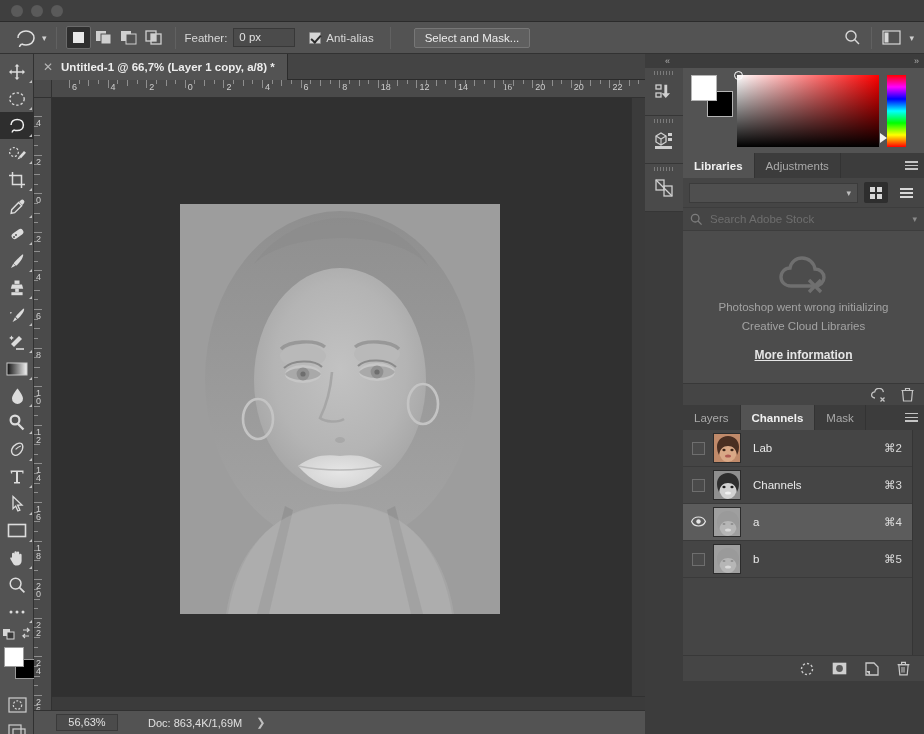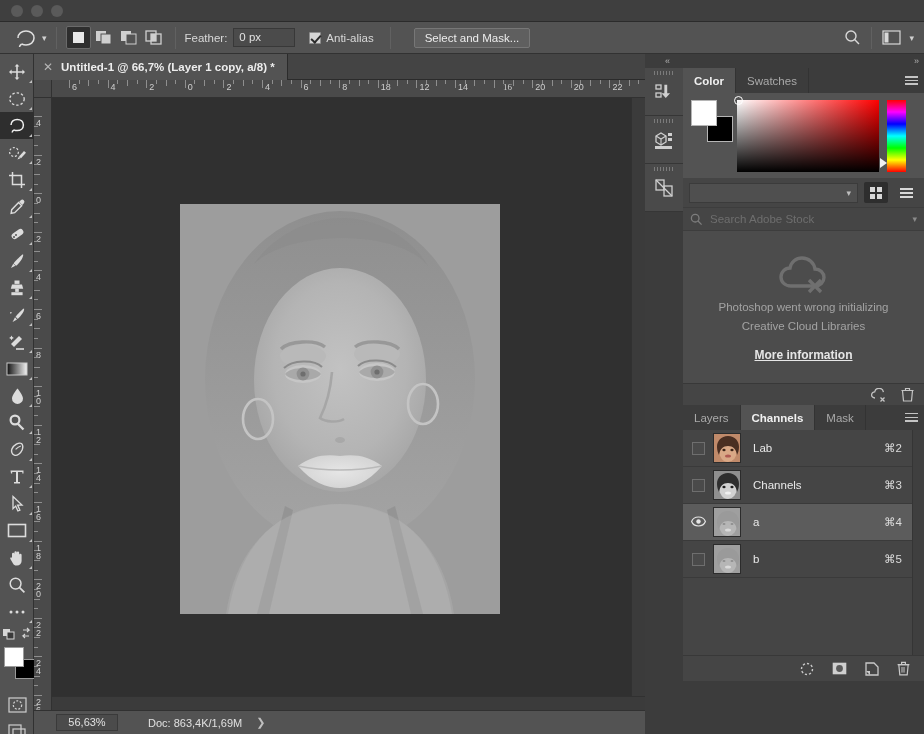--- a/index.html
+++ b/index.html
@@ -815,42 +815,42 @@
           <rect x="11" y="9" width="8" height="10" fill="none" stroke="#cfcfcf" stroke-width="1.3"></rect>
           <line x1="3" y1="3" x2="19" y2="19" stroke="#cfcfcf" stroke-width="1.3"></line>
         </svg>
       </div>
       <div class="rail-rest"></div>
     </div>
 
     <div class="panels">
 
       <div class="panel">
-        <div class="ptabs">
-          <div class="ptab active">Color</div>
-          <div class="ptab">Swatches</div>
-          <div class="pmenu">
-              <span class="hamb"></span>
-            </div>
-        </div>
         <div class="colorbody">
           <div class="cp-swatches">
             <span class="cp-bg"></span>
             <span class="cp-fg"></span>
           </div>
           <div class="cp-field">
             <span class="cp-ring"></span>
           </div>
           <div class="cp-hue">
             <span class="cp-hue-mark"></span>
           </div>
         </div>
       </div>
 
       <div class="panel">
+        <div class="ptabs">
+          <div class="ptab active">Libraries</div>
+          <div class="ptab">Adjustments</div>
+          <div class="pmenu">
+              <span class="hamb"></span>
+            </div>
+        </div>
         <div class="lib-toolrow">
           <div class="lib-select">
             <span class="chv">▾</span>
           </div>
           <div class="viewbtn active">
             <span class="gridicon">
                 <i></i>
                 <i></i>
                 <i></i>
                 <i></i>

